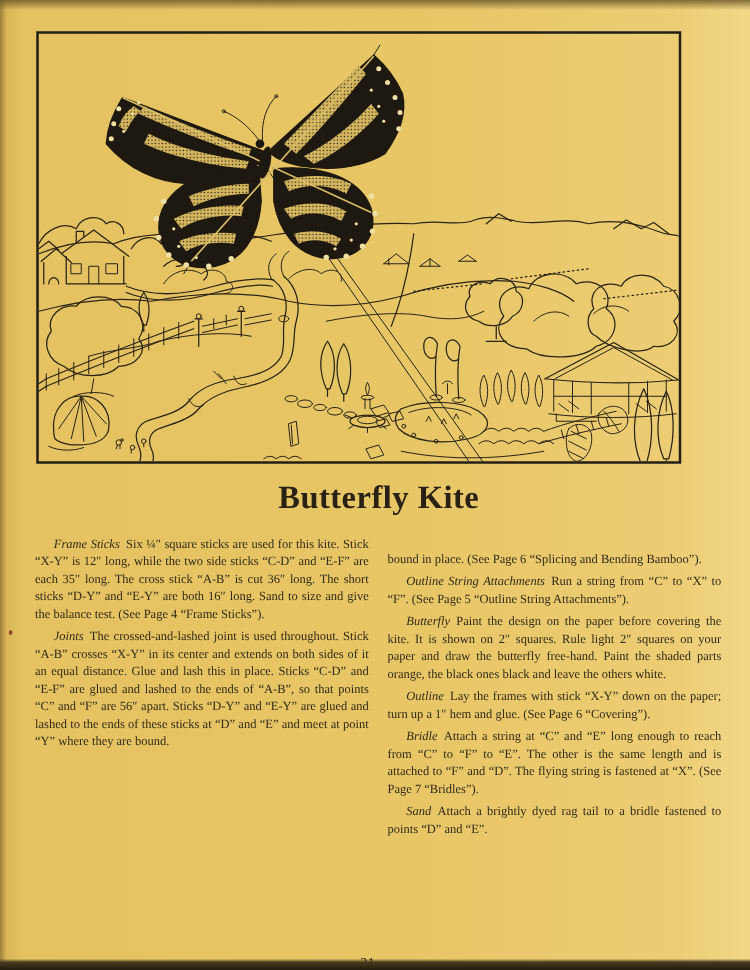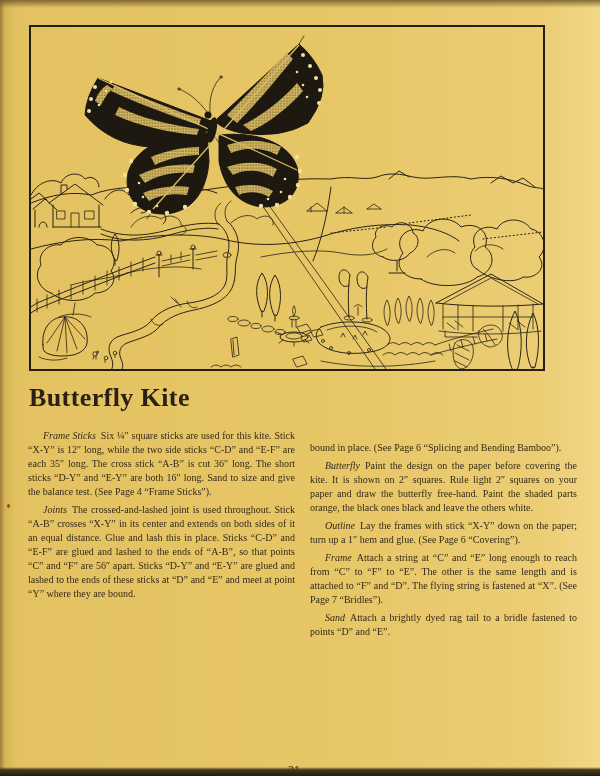--- a/index.html
+++ b/index.html
@@ -21,21 +21,21 @@
   }
   .illus svg{display:block;width:512px;height:342px;}
   .ln{stroke:#2a2316;stroke-width:1;fill:none;stroke-linecap:round;stroke-linejoin:round;}
   .lnt{stroke:#2a2316;stroke-width:.8;fill:none;stroke-linecap:round;}
   .wing{fill:#1d1810;stroke:#1d1810;stroke-width:1;}
   .panel{fill:url(#stip);stroke:none;}
   .wdot{fill:#eee0a3;stroke:none;}
   .stick{stroke:#d9bd66;stroke-width:1.3;fill:none;}
   .title{
     position:absolute;top:383px;left:29px;width:548px;margin:0;
-    text-align:left;font-size:26px;font-weight:600;letter-spacing:.4px;
+    text-align:center;font-size:26px;font-weight:600;letter-spacing:.4px;
     color:#292113;
   }
   .cols{position:absolute;top:429px;left:28px;width:549px;display:flex;gap:15px;color:#342a19;}
   .col{width:267px;font-size:10px;line-height:14px;text-align:justify;}
   .para{margin:0 0 4px 0;text-indent:15px;}
   .para.cont{text-indent:0;margin-top:12px;}
   .lead{font-style:italic;}
   .pagenum{position:absolute;top:763px;left:0;width:588px;text-align:center;
     font-size:12px;color:#2d2414;z-index:5;}
   .speck{position:absolute;left:7px;top:504px;width:3px;height:4px;background:#8a4a33;border-radius:50%;}
@@ -298,23 +298,24 @@
 
   <h1 class="title">Butterfly Kite</h1>
 
   <div class="cols">
     <div class="col">
         <p class="para"><span class="lead">Frame Sticks</span> Six ¼″ square sticks are used for this kite.  Stick “X-Y” is 12″ long, while the two side sticks “C-D” and “E-F” are each 35″ long.  The cross stick “A-B” is cut 36″ long.  The short sticks “D-Y” and “E-Y” are both 16″ long.  Sand to size and give the balance test.  (See Page 4 “Frame Sticks”).</p>
         <p class="para"><span class="lead">Joints</span> The crossed-and-lashed joint is used throughout. Stick “A-B” crosses “X-Y” in its center and extends on both sides of it an equal distance.  Glue and lash this in place.  Sticks “C-D” and “E-F” are glued and lashed to the ends of “A-B”, so that points “C” and “F” are 56″ apart. Sticks “D-Y” and “E-Y” are glued and lashed to the ends of these sticks at “D” and “E” and meet at point “Y” where they are bound.</p>
       </div>
     <div class="col">
         <p class="para cont">bound in place.  (See Page 6 “Splicing and Bending Bamboo”).</p>
+        <p class="para"><span class="lead">Outline String Attachments</span> Run a string from “C” to “X” to “F”. (See Page 5 “Outline String Attachments”).</p>
         <p class="para"><span class="lead">Butterfly</span> Paint the design on the paper before covering the kite.  It is shown on 2″ squares.  Rule light 2″ squares on your paper and draw the butterfly free-hand.  Paint the shaded parts orange, the black ones black and leave the others white.</p>
         <p class="para"><span class="lead">Outline</span> Lay the frames with stick “X-Y” down on the paper; turn up a 1″ hem and glue. (See Page 6 “Covering”).</p>
-        <p class="para"><span class="lead">Frame</span> Attach a string at “C” and “E” long enough to reach from “C” to “F” to “E”. The other is the same length and is attached to “F” and “D”.  The flying string is fastened at “X”. (See Page 7 “Bridles”).</p>
+        <p class="para"><span class="lead">Bridle</span> Attach a string at “C” and “E” long enough to reach from “C” to “F” to “E”. The other is the same length and is attached to “F” and “D”.  The flying string is fastened at “X”. (See Page 7 “Bridles”).</p>
         <p class="para"><span class="lead">Sand</span> Attach a brightly dyed rag tail to a bridle fastened to points “D” and “E”.</p>
       </div>
   </div>
 
   <div class="pagenum">21</div>
 
   <div class="speck"></div>
   <div class="edge-left"></div>
   <div class="edge-top"></div>
   <div class="edge-bottom"></div>

